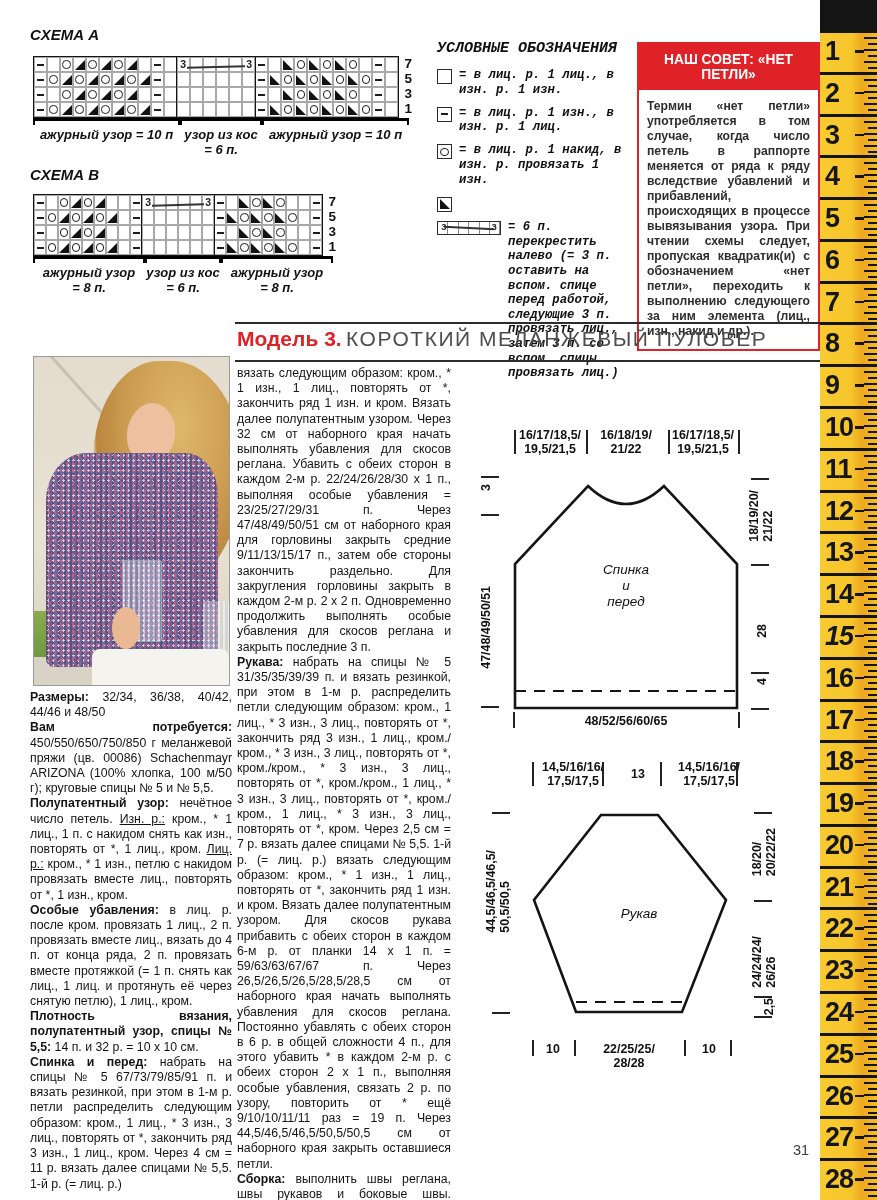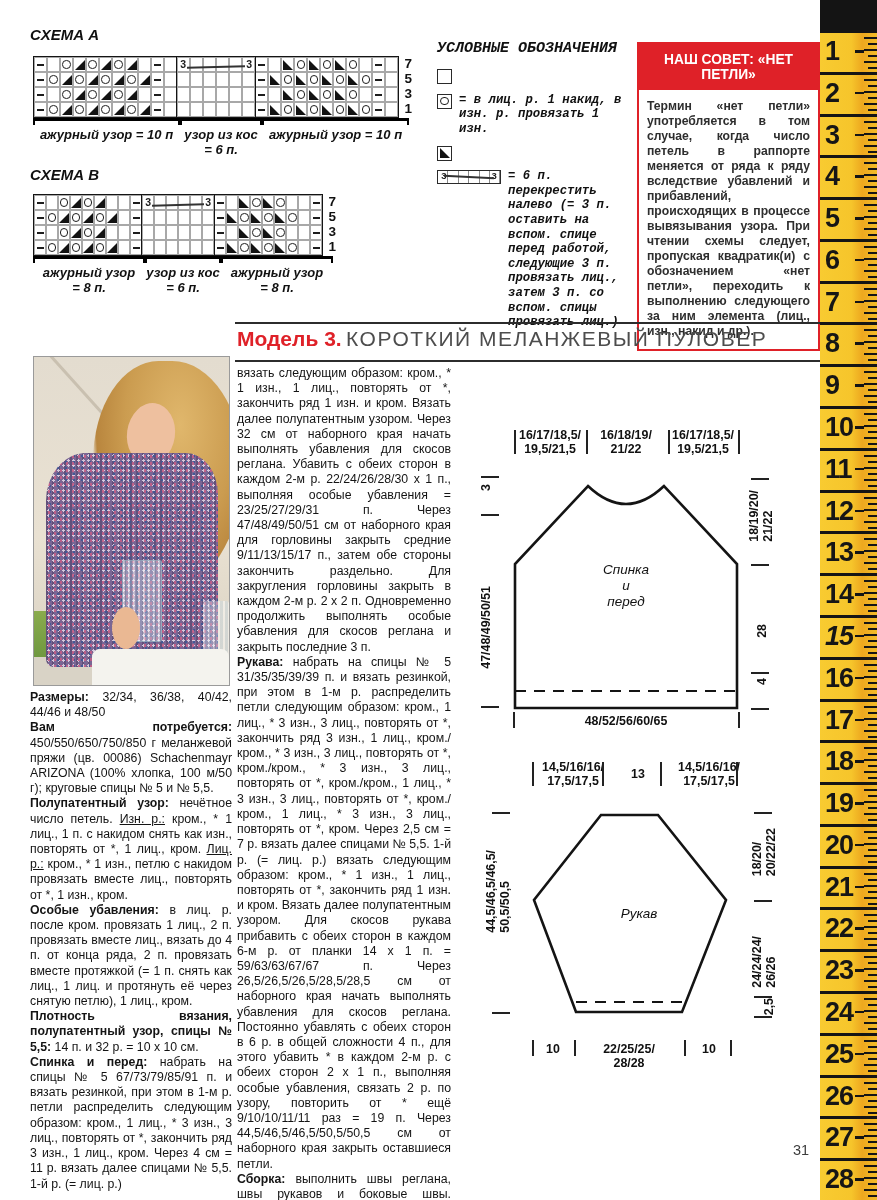--- a/index.html
+++ b/index.html
@@ -655,20 +655,29 @@
       </div>
     </div>
 
   <div class="legend">
     <div class="legend-title">УСЛОВНЫЕ ОБОЗНАЧЕНИЯ</div>
     <div id="legendItems">
         <div class="l-item">
           <div class="l-symcol">
             <span class="sym"></span>
           </div>
+          <div class="l-text">= в лиц. р. 1 лиц., в изн. р. 1 изн.</div>
+        </div>
+        <div class="l-item">
+          <div class="l-symcol">
+            <span class="sym">
+              <span class="sdash"></span>
+            </span>
+          </div>
+          <div class="l-text">= в лиц. р. 1 изн., в изн. р. 1 лиц.</div>
         </div>
         <div class="l-item">
           <div class="l-symcol">
             <span class="sym">
               <span class="syo"></span>
             </span>
           </div>
           <div class="l-text">= в лиц. р. 1 накид, в изн. р. провязать 1 изн.</div>
         </div>
         <div class="l-item">

